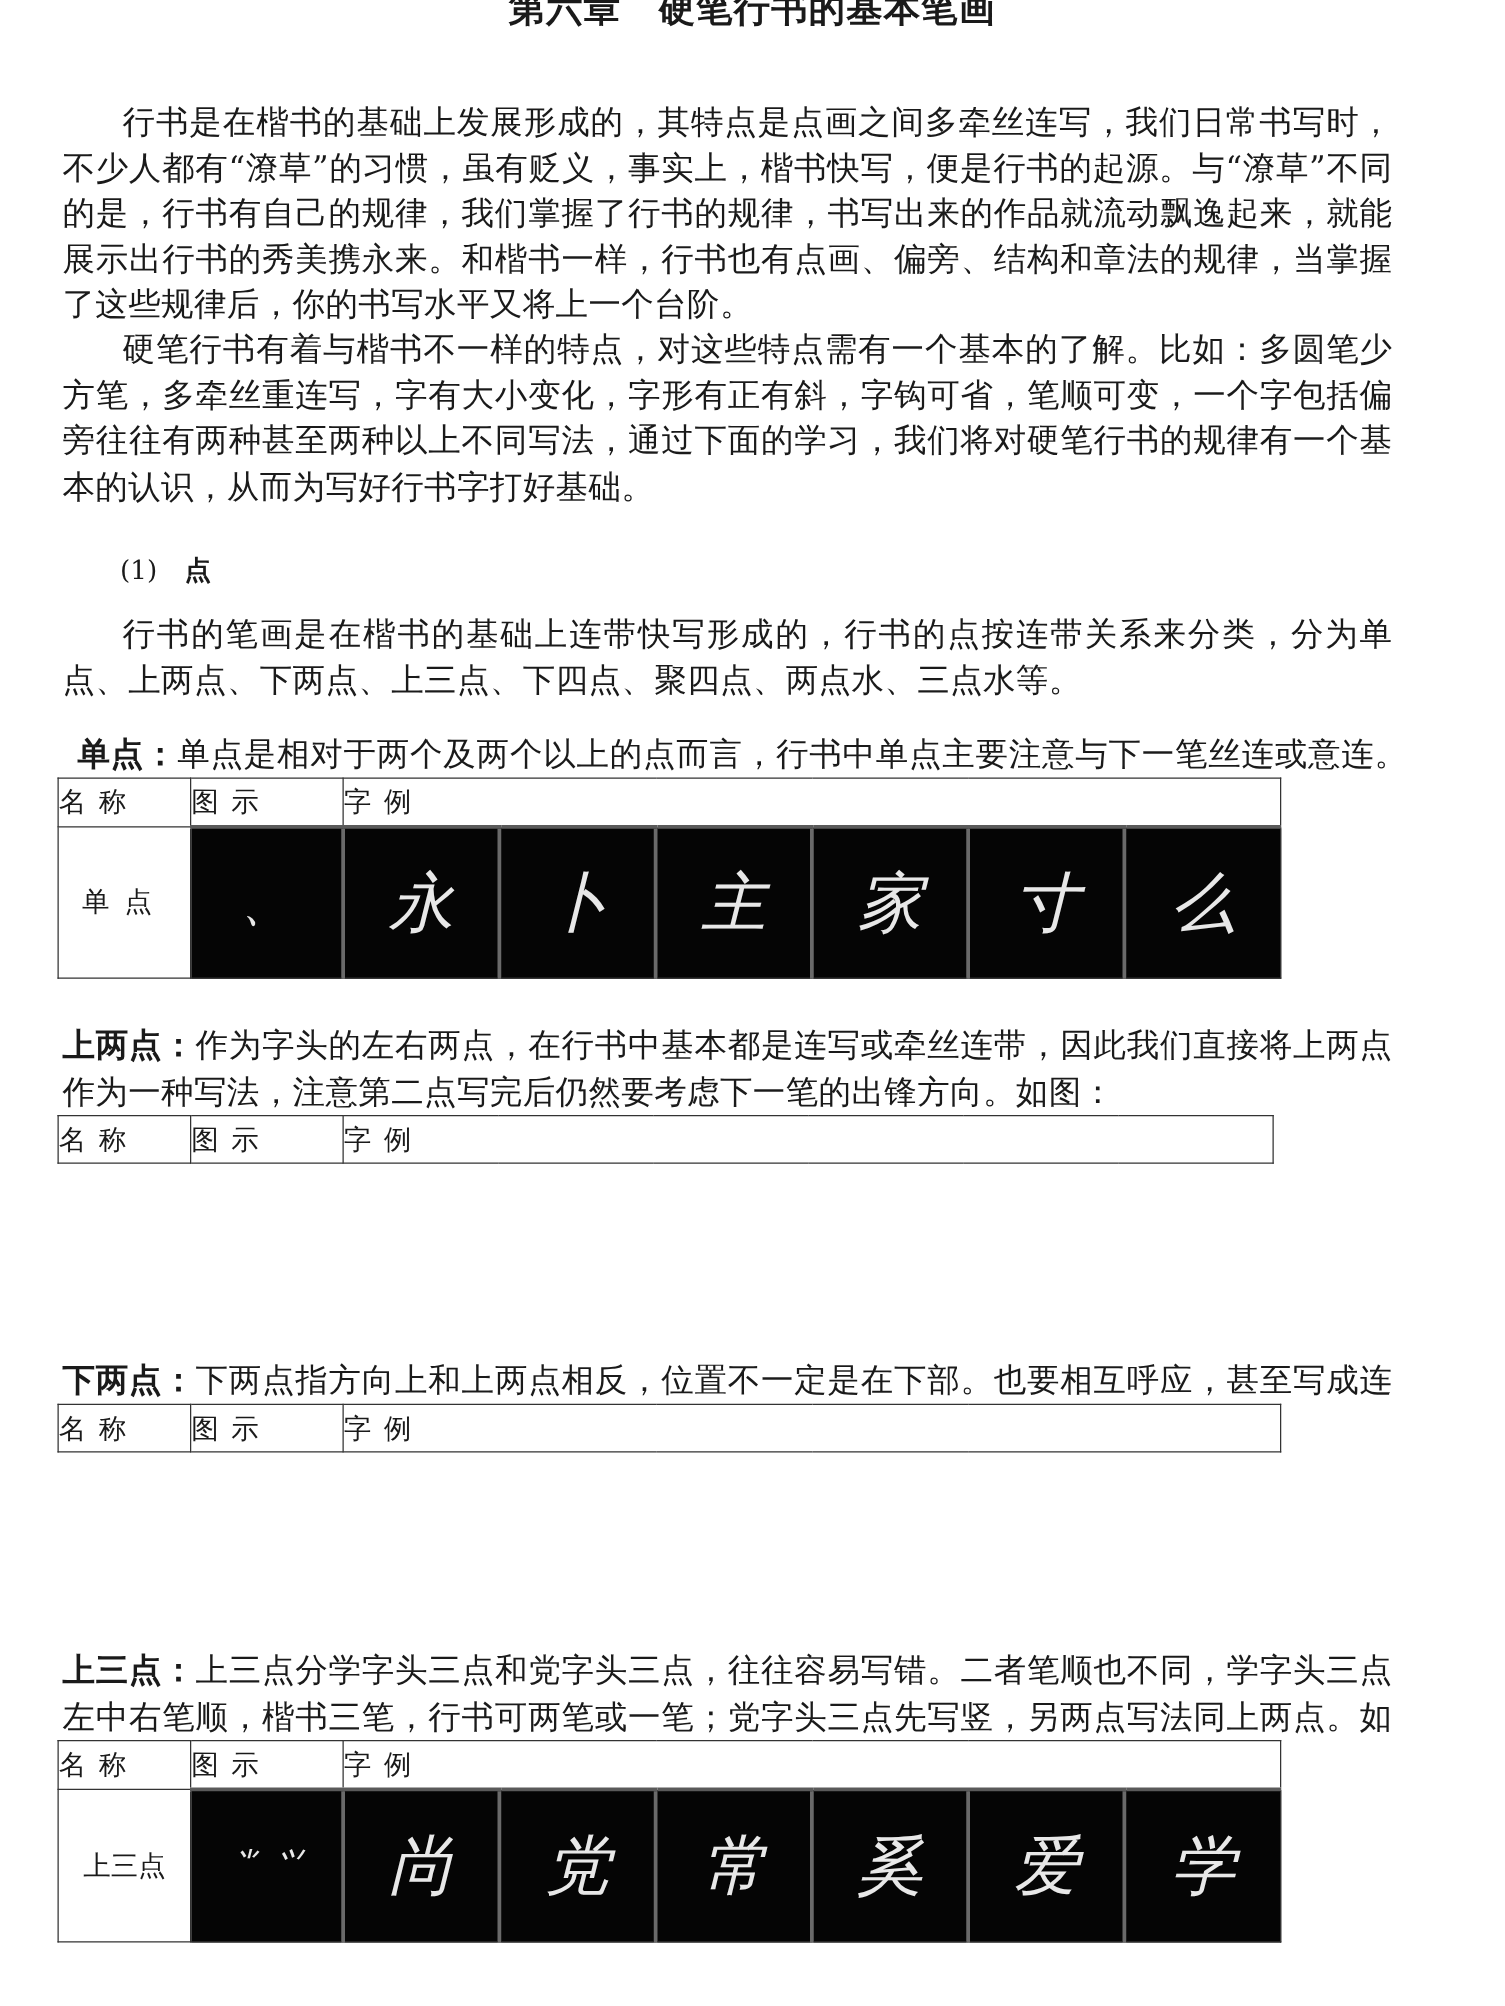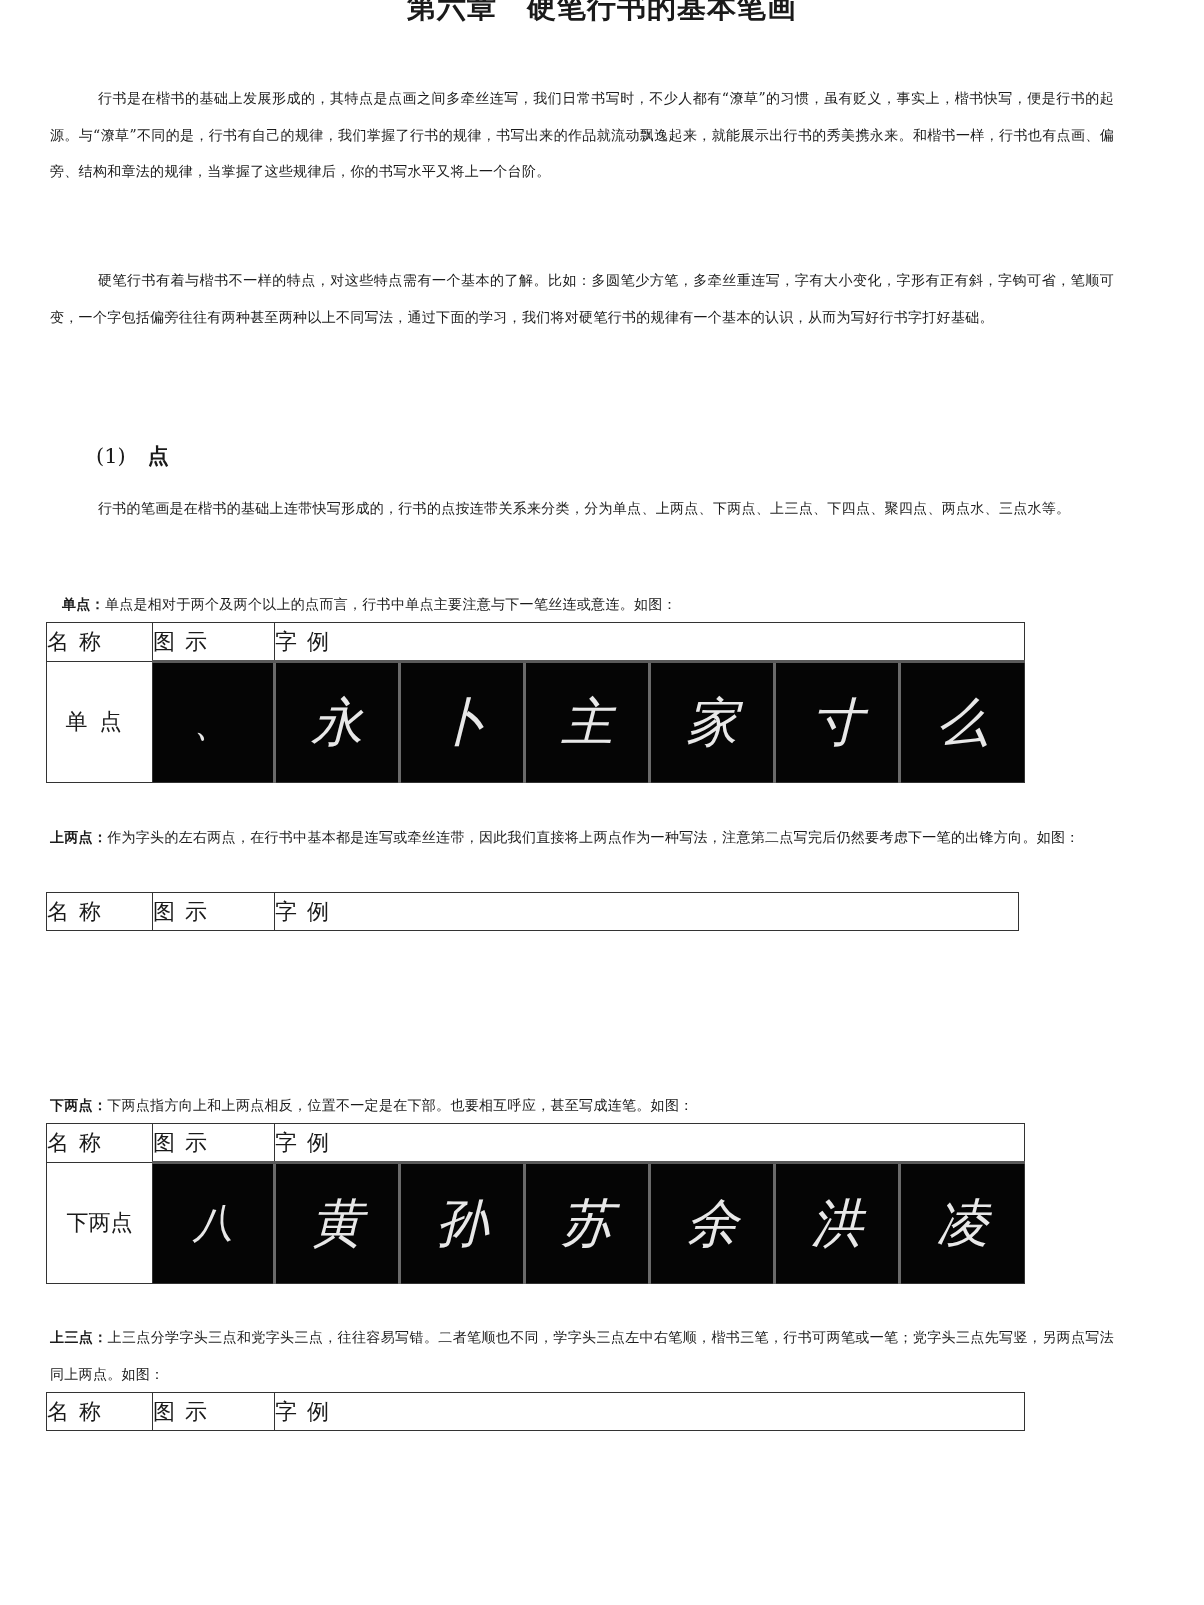--- a/index.html
+++ b/index.html
@@ -8,21 +8,21 @@
     font-family: "DejaVu Serif", "Liberation Serif", serif;
     color: #1a1a1a;
   }
   .title {
     position: absolute; left: 0; width: 1204px; top: -12px;
     text-align: center; font-size: 29px; font-weight: bold; letter-spacing: 1px;
     font-family: "DejaVu Sans", "Liberation Sans", sans-serif;
   }
   .para {
     position: absolute; left: 50px; width: 1064px;
-    font-size: 14px; line-height: 36.5px; text-align: justify;
+    font-size: 26px; line-height: 36.5px; text-align: justify;
     text-indent: 48px; letter-spacing: 0.3px;
   }
   .para.noindent { text-indent: 0; }
   .section-heading {
     position: absolute; left: 96px; top: 442px;
     font-size: 21px; font-weight: bold; text-align: center;
   }
   .section-heading .num { font-weight: normal; margin-right: 22px; }
   .lead { font-weight: bold; font-family: "DejaVu Sans", "Liberation Sans", sans-serif; }
 
@@ -131,30 +131,20 @@
       <col>
       <col>
       <col>
     </colgroup>
   <tbody>
       <tr>
     <th>名称</th>
     <th>图示</th>
     <th colspan="6">字例</th>
   </tr>
-  <tr style="height:121px;">
-    <td class="name">下两点</td>
-    <td class="fig">八</td>
-    <td class="ex">黄</td>
-    <td class="ex">孙</td>
-    <td class="ex">苏</td>
-    <td class="ex">余</td>
-    <td class="ex">洪</td>
-    <td class="ex">凌</td>
-  </tr>
 </tbody>
   </table>
 
 <div class="para noindent" style="top:1319px;">
   <span class="lead">上三点：</span><span>上三点分学字头三点和党字头三点，往往容易写错。二者笔顺也不同，学字头三点左中右笔顺，楷书三笔，行书可两笔或一笔；党字头三点先写竖，另两点写法同上两点。如图：</span>
 </div>
 <table class="stroke" style="top:1392px; width:979px;">
   <colgroup>
       <col style="width:106px">
       <col style="width:122px">
@@ -164,14 +154,24 @@
       <col>
       <col>
       <col>
     </colgroup>
   <tbody>
       <tr>
     <th>名称</th>
     <th>图示</th>
     <th colspan="6">字例</th>
   </tr>
+  <tr style="height:122px;">
+    <td class="name">上三点</td>
+    <td class="fig" style="font-size:26px; line-height:40px;">⺌ ⺍</td>
+    <td class="ex">尚</td>
+    <td class="ex">党</td>
+    <td class="ex">常</td>
+    <td class="ex">奚</td>
+    <td class="ex">爱</td>
+    <td class="ex">学</td>
+  </tr>
 </tbody>
   </table>
 
 </body></html>

